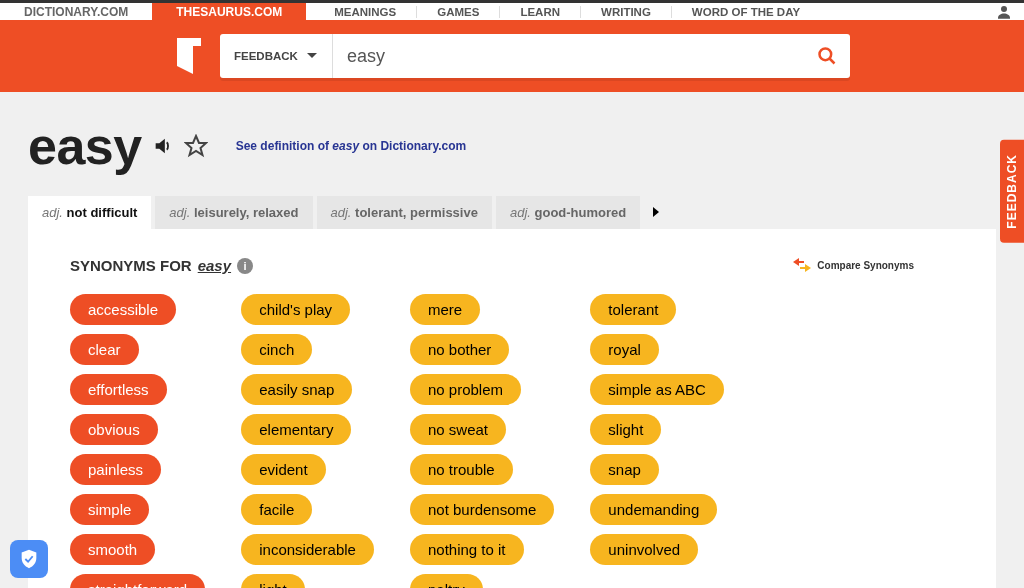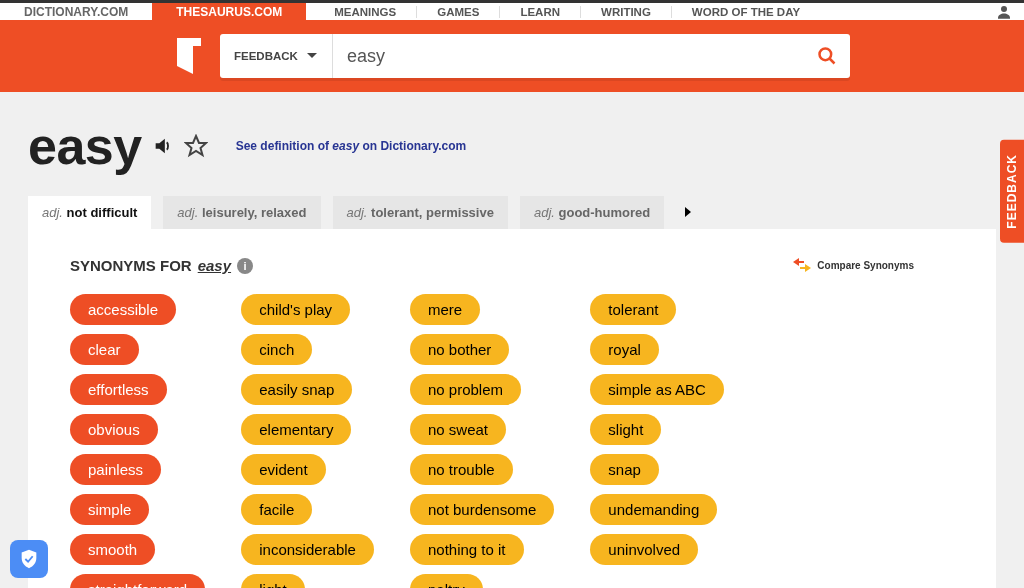--- a/index.html
+++ b/index.html
@@ -136,21 +136,21 @@
     font-size: 12px;
     font-weight: 700;
     color: #283593;
     cursor: pointer;
   }
   .deflink .em { font-style: italic; }
 
   
   .sensetabs {
     display: flex;
-    gap: 12px;
+    gap: 4px;
     align-items: center;
   }
   .sensetabs .tab {
     background: #e6e6e6;
     padding: 9px 14px;
     font-size: 13px;
     cursor: pointer;
   }
   .sensetabs .tab .pos { font-style: italic; color: #777; }
   .sensetabs .tab .label { font-weight: 700; color: #666; }

